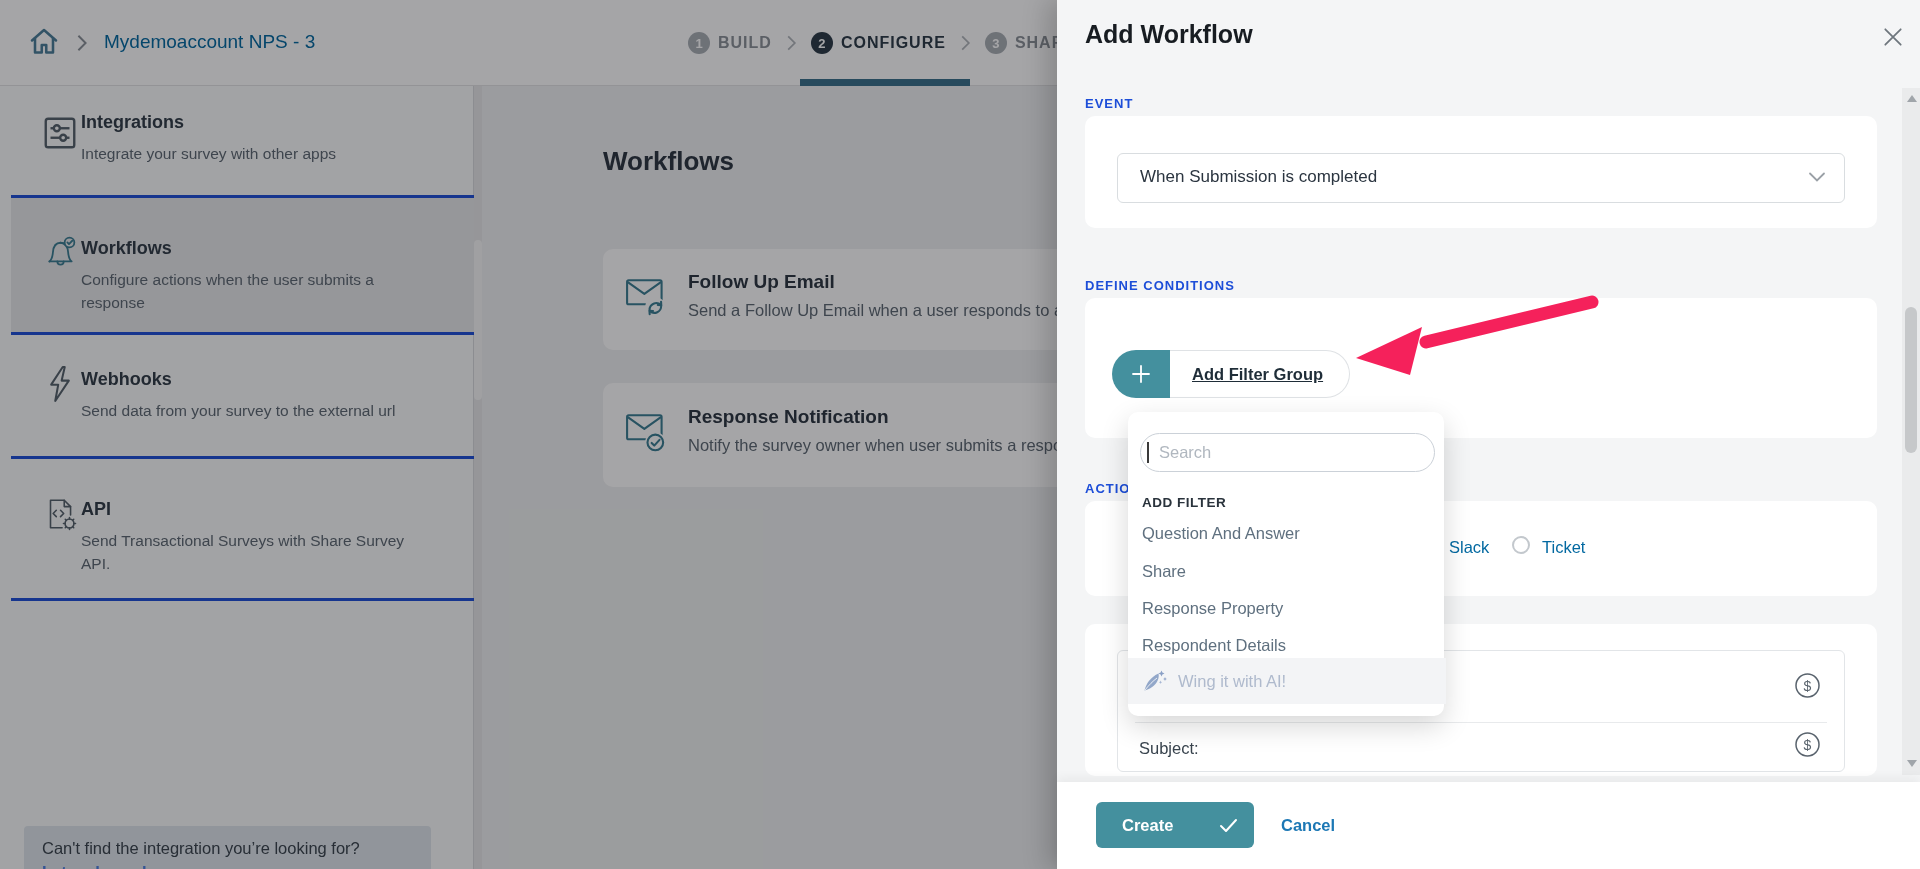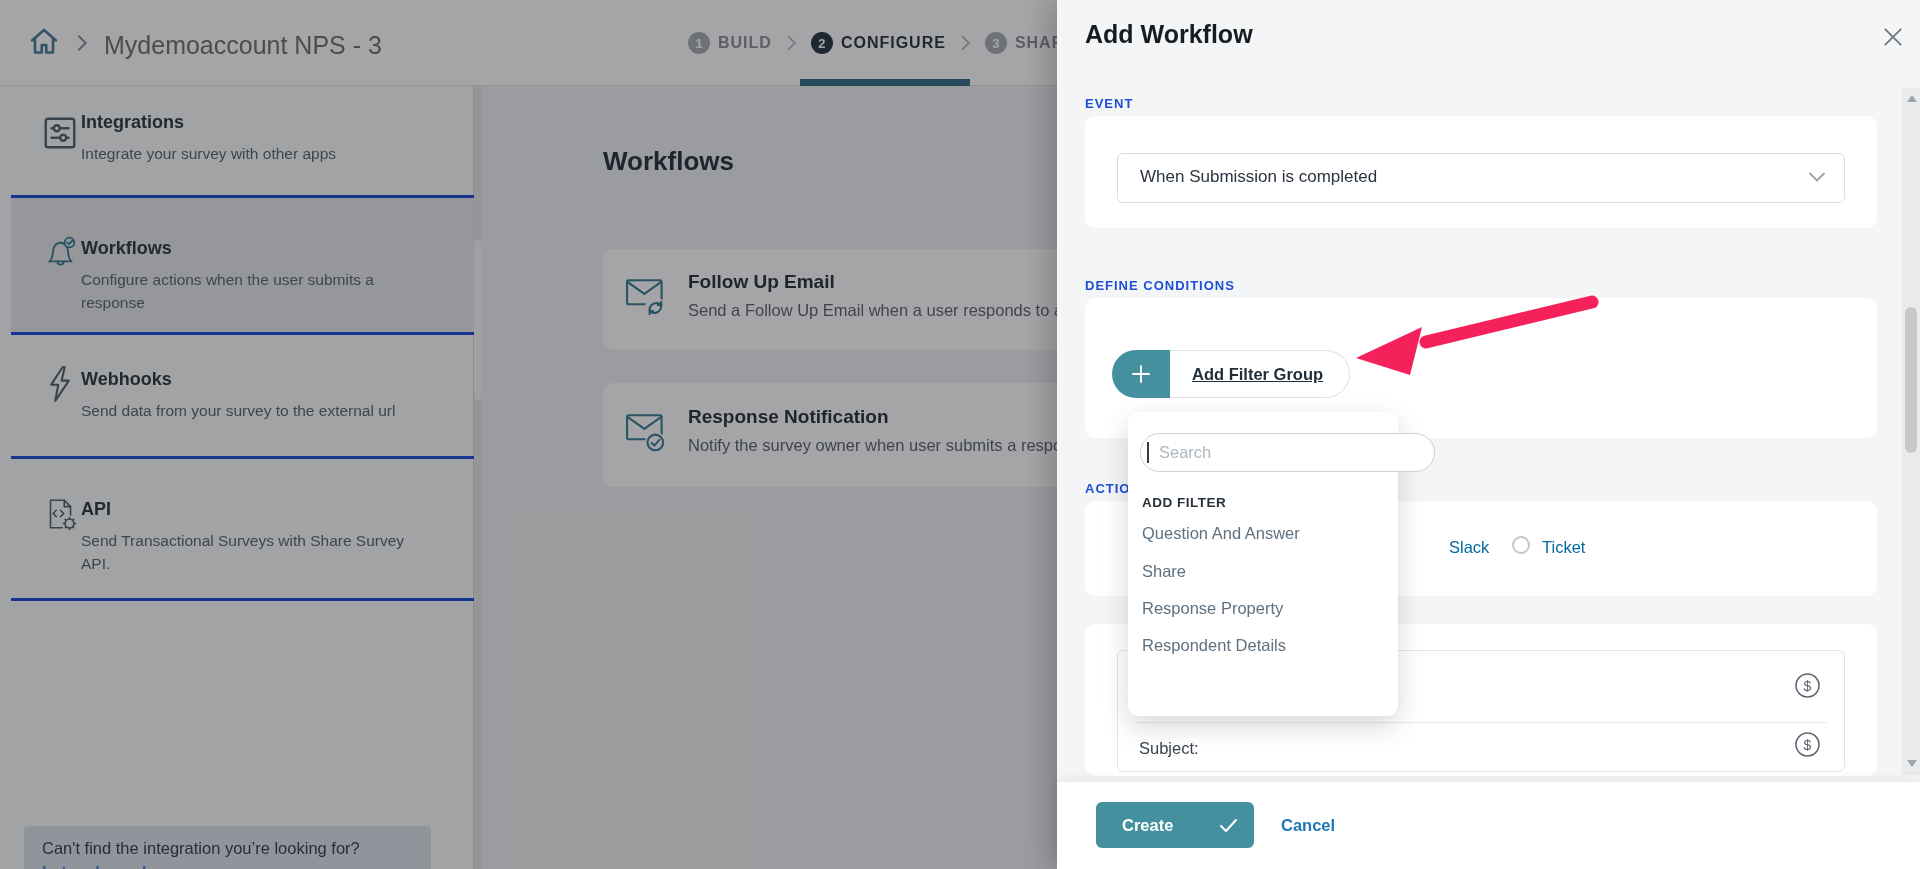--- a/index.html
+++ b/index.html
@@ -6,21 +6,21 @@
   html,body { width:1920px; height:869px; }
   body {
     font-family: "Liberation Sans", sans-serif;
     background:#fff; overflow:hidden;
   }
   .stage { position:relative; width:1920px; height:869px; overflow:hidden; background:#fff; }
   .abs { position:absolute; }
 
   
   .app-header { left:0; top:0; width:1920px; height:86px; background:#fff; border-bottom:1px solid #E2E3E5; }
-  .breadcrumb-title { left:104px; top:31px; font-size:25px; color:#737373; }
+  .breadcrumb-title { left:104px; top:31px; font-size:19px; color:#0369a1; }
   .steps { left:688px; top:0; height:86px; display:flex; align-items:center; }
   .step { display:flex; align-items:center; gap:8px; }
   .step-circle { width:22px; height:22px; border-radius:50%; display:flex; align-items:center; justify-content:center;
                  font-size:13px; font-weight:bold; color:#fff; background:#A8AEB4; }
   .step.active .step-circle { background:#2B3A47; }
   .step-label { font-size:16px; font-weight:bold; letter-spacing:1px; color:#8A9097; }
   .step.active .step-label { color:#2B3A47; }
   .step-sep { margin:0 14px; display:flex; align-items:center; }
   .config-underline { left:800px; top:79px; width:170px; height:7px; background:#38708B; }
 
@@ -77,21 +77,21 @@
                 display:flex; align-items:center; justify-content:space-between; padding:0 16px 0 26px; cursor:pointer; }
   .create-label { font-size:16.5px; font-weight:bold; color:#fff; }
   .cancel-btn { left:1281px; top:782px; height:87px; display:flex; align-items:center; font-size:16.5px; font-weight:bold; color:#1D78B5; cursor:pointer; background:none; border:none; }
 
   .pscroll-track { left:1902px; top:88px; width:18px; height:687px; background:#EAEBEC; }
   .pscroll-thumb { left:1905px; top:307px; width:12px; height:146px; background:#C6C8CA; border-radius:6px; cursor:pointer; }
   .tri-up { left:1907px; top:95px; width:0; height:0; border-left:5px solid transparent; border-right:5px solid transparent; border-bottom:7px solid #A0A5AA; }
   .tri-down { left:1907px; top:760px; width:0; height:0; border-left:5px solid transparent; border-right:5px solid transparent; border-top:7px solid #A0A5AA; }
 
   
-  .dropdown { left:1128px; top:412px; width:270px; height:304px; background:#fff; border-radius:10px;
+  .dropdown { left:1128px; top:412px; width:316px; height:304px; background:#fff; border-radius:10px;
               box-shadow:0 10px 28px rgba(0,0,0,0.16); z-index:60; }
   .dd-search { position:absolute; left:12px; top:21px; width:295px; height:39px; border:1.5px solid #CBD1D8; border-radius:20px;
                padding:0 14px 0 18px; font-size:16.5px; color:#3A444E; font-family:"Liberation Sans",sans-serif; outline:none; background:#fff; }
   .dd-search::placeholder { color:#B0B7BF; }
   .dd-caret { position:absolute; left:19px; top:30px; width:1.5px; height:21px; background:#3A3A3A; }
   .dd-header { position:absolute; left:14px; top:83px; font-size:13.5px; font-weight:800; letter-spacing:0.5px; color:#2A333C; }
   .dd-item { position:absolute; left:14px; width:290px; font-size:16.5px; color:#5F707F; cursor:pointer; }
   .dd-ai-row { position:absolute; left:0; top:246px; width:318px; height:46px; background:#F3F4F6; display:flex; align-items:center; padding-left:14px; cursor:pointer; }
   .dd-ai-text { margin-left:10px; font-size:16.5px; color:#AFBACD; }
 
@@ -322,15 +322,27 @@
   <button class="abs pz cancel-btn" style="z-index:52;">Cancel</button>
 
   <div class="abs dropdown">
     <input class="dd-search" type="text" placeholder="Search" style="">
     <div class="dd-caret"></div>
     <div class="dd-header">ADD FILTER</div>
     <div class="dd-item" style="top:112px;">Question And Answer</div>
     <div class="dd-item" style="top:150px;">Share</div>
     <div class="dd-item" style="top:187px;">Response Property</div>
     <div class="dd-item" style="top:224px;">Respondent Details</div>
+    <div class="dd-ai-row">
+      <span>
+        <svg width="26" height="26" viewBox="0 0 26 26">
+          <path d="M2.5 22.5C4 16 8 9.5 16.5 5.5c1 4-1 9.5-6 13.2-3 2.2-6 3.3-8 3.8z" fill="#92A7C9"></path>
+          <path d="M3 22c4-5 8-9 12-12" stroke="#fff" stroke-width="0.8" fill="none"></path>
+          <path d="M19.5 2.5l.9 2.1 2.1.9-2.1.9-.9 2.1-.9-2.1-2.1-.9 2.1-.9z" fill="#8AA0C6"></path>
+          <path d="M23 9l.6 1.4 1.4.6-1.4.6-.6 1.4-.6-1.4-1.4-.6 1.4-.6z" fill="#8AA0C6"></path>
+          <path d="M18.5 12.5l.5 1.2 1.2.5-1.2.5-.5 1.2-.5-1.2-1.2-.5 1.2-.5z" fill="#A5B6D4"></path>
+        </svg>
+      </span>
+      <span class="dd-ai-text">Wing it with AI!</span>
+    </div>
   </div>
 
 </div>
 
 </body></html>

